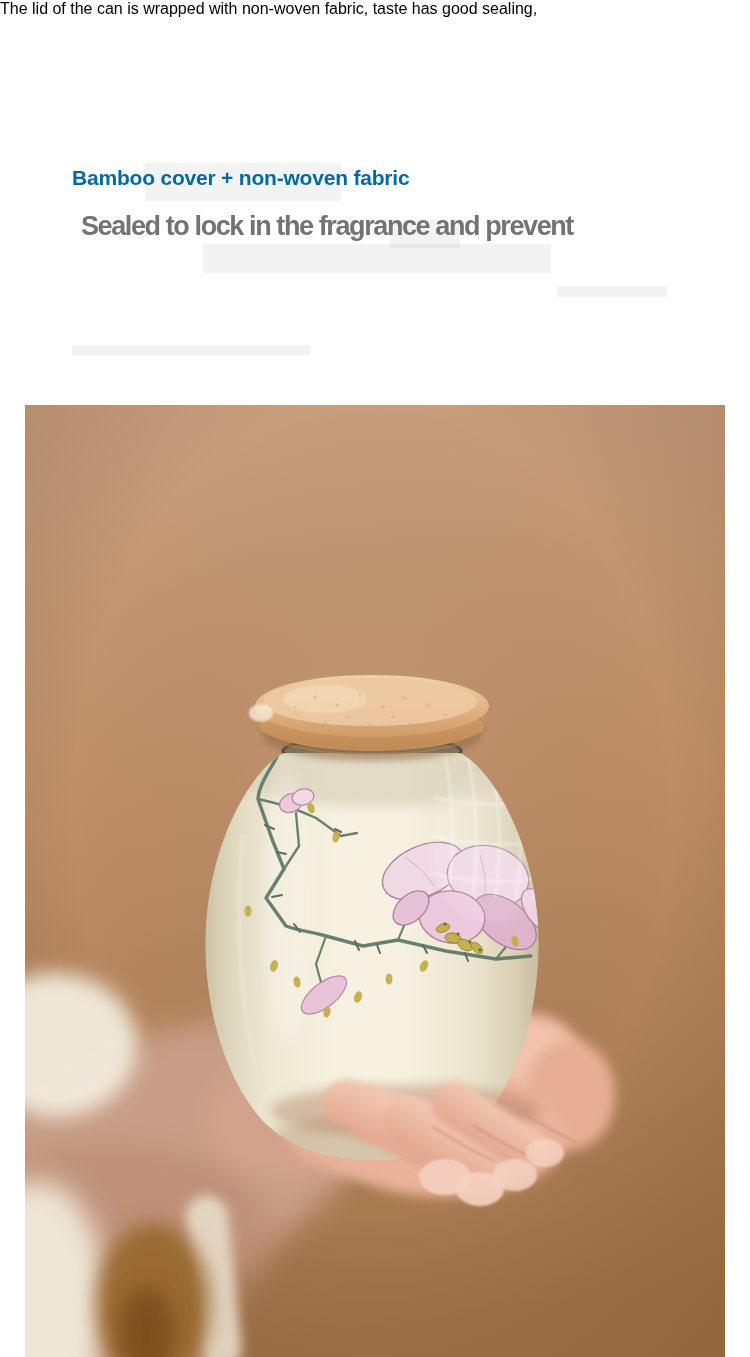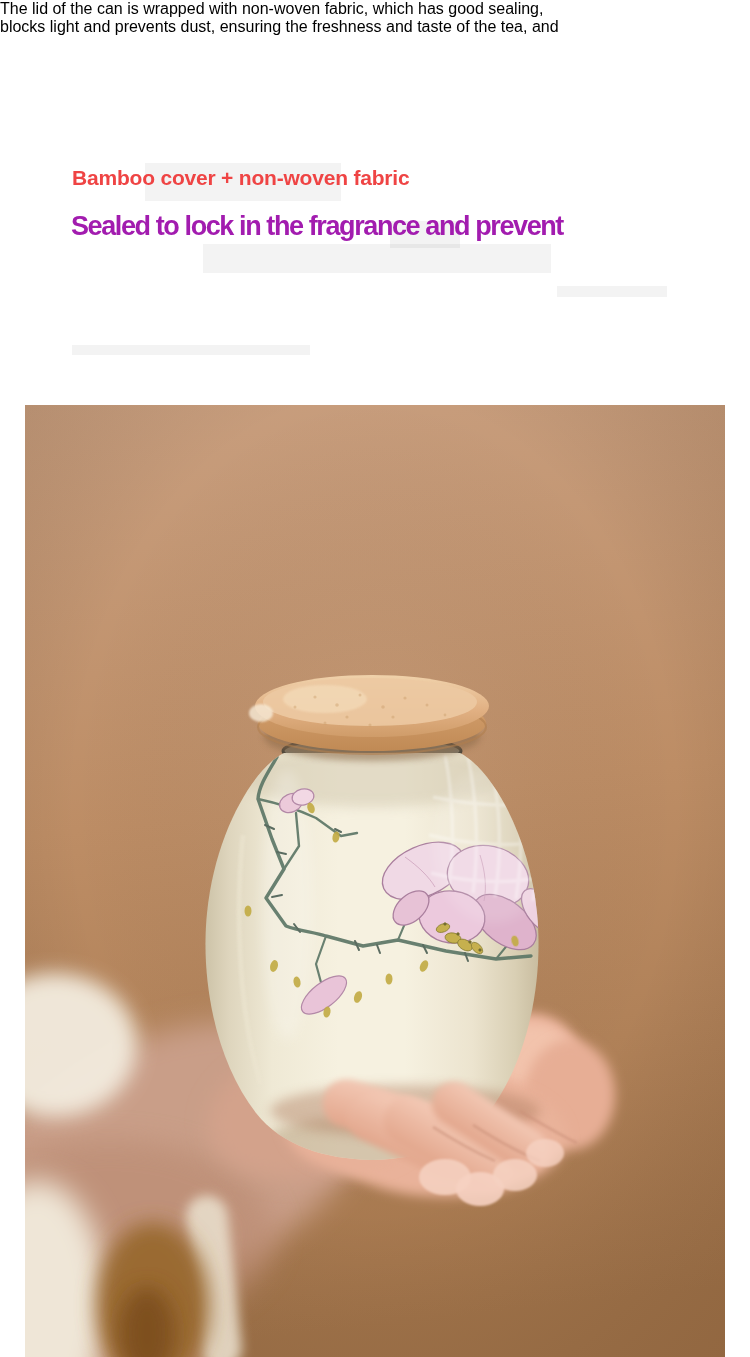--- a/index.html
+++ b/index.html
@@ -1,23 +1,23 @@
 <!DOCTYPE html>
 <html><head>
 <meta charset="utf-8">
 <style>
   html,body{margin:0;padding:0;background:#ffffff;}
   .page{position:relative;width:750px;height:1357px;background:#ffffff;overflow:hidden;
         font-family:"Liberation Sans","DejaVu Sans",sans-serif;}
   .copy{position:absolute;left:0;top:0;width:750px;height:405px;}
   .ghost{position:absolute;background:rgba(20,20,20,0.05);}
   .headline{position:absolute;left:72px;top:166px;margin:0;
-            font-size:21px;font-weight:700;letter-spacing:-0.2px;color:#ef4444;}
-  .title{position:absolute;left:71px;top:211px;margin:0;
-         font-size:27px;font-weight:700;line-height:30px;letter-spacing:-1.4px;color:#a21caf;}
+            font-size:21px;font-weight:700;letter-spacing:-0.2px;color:#0369a1;}
+  .title{position:absolute;left:81px;top:211px;margin:0;
+         font-size:27px;font-weight:700;line-height:30px;letter-spacing:-1.4px;color:#737373;}
   .body-text{position:absolute;left:71px;top:290px;margin:0;width:620px;
              font-size:14.8px;font-weight:700;line-height:19px;letter-spacing:-0.35px;color:#55525a;}
   .photo{position:absolute;left:25px;top:405px;width:700px;height:952px;margin:0;}
   .photo svg{display:block;}
 </style>
 </head>
 <body>
 
 <div class="page">
 
@@ -27,22 +27,21 @@
     <div class="ghost" style="left:203px;top:244px;width:348px;height:29px;"></div>
     <div class="ghost" style="left:557px;top:286px;width:110px;height:11px;"></div>
     <div class="ghost" style="left:72px;top:345px;width:238px;height:10px;"></div>
 
     <h3 class="headline">Bamboo cover + non-woven fabric</h3>
     <h1 class="title">
       <div>Sealed to lock in the fragrance and prevent</div>
     </h1>
     <p class="body-text">
       </p>
-      <div>The lid of the can is wrapped with non-woven fabric, which has good sealing,</div>
-      <div>blocks light and prevents dust, ensuring the freshness and taste of the tea, and</div>
+      <div>The lid of the can is wrapped with non-woven fabric, taste has good sealing,</div>
     <p></p>
   </section>
 
   <figure class="photo">
     <svg width="700" height="952" viewBox="0 0 700 952" xmlns="http://www.w3.org/2000/svg">
       <defs>
         <linearGradient id="bgGrad" x1="0" y1="0" x2="0.08" y2="1">
           <stop offset="0" stop-color="#c89e7e"></stop>
           <stop offset="0.45" stop-color="#bd8d65"></stop>
           <stop offset="1" stop-color="#a3754b"></stop>

